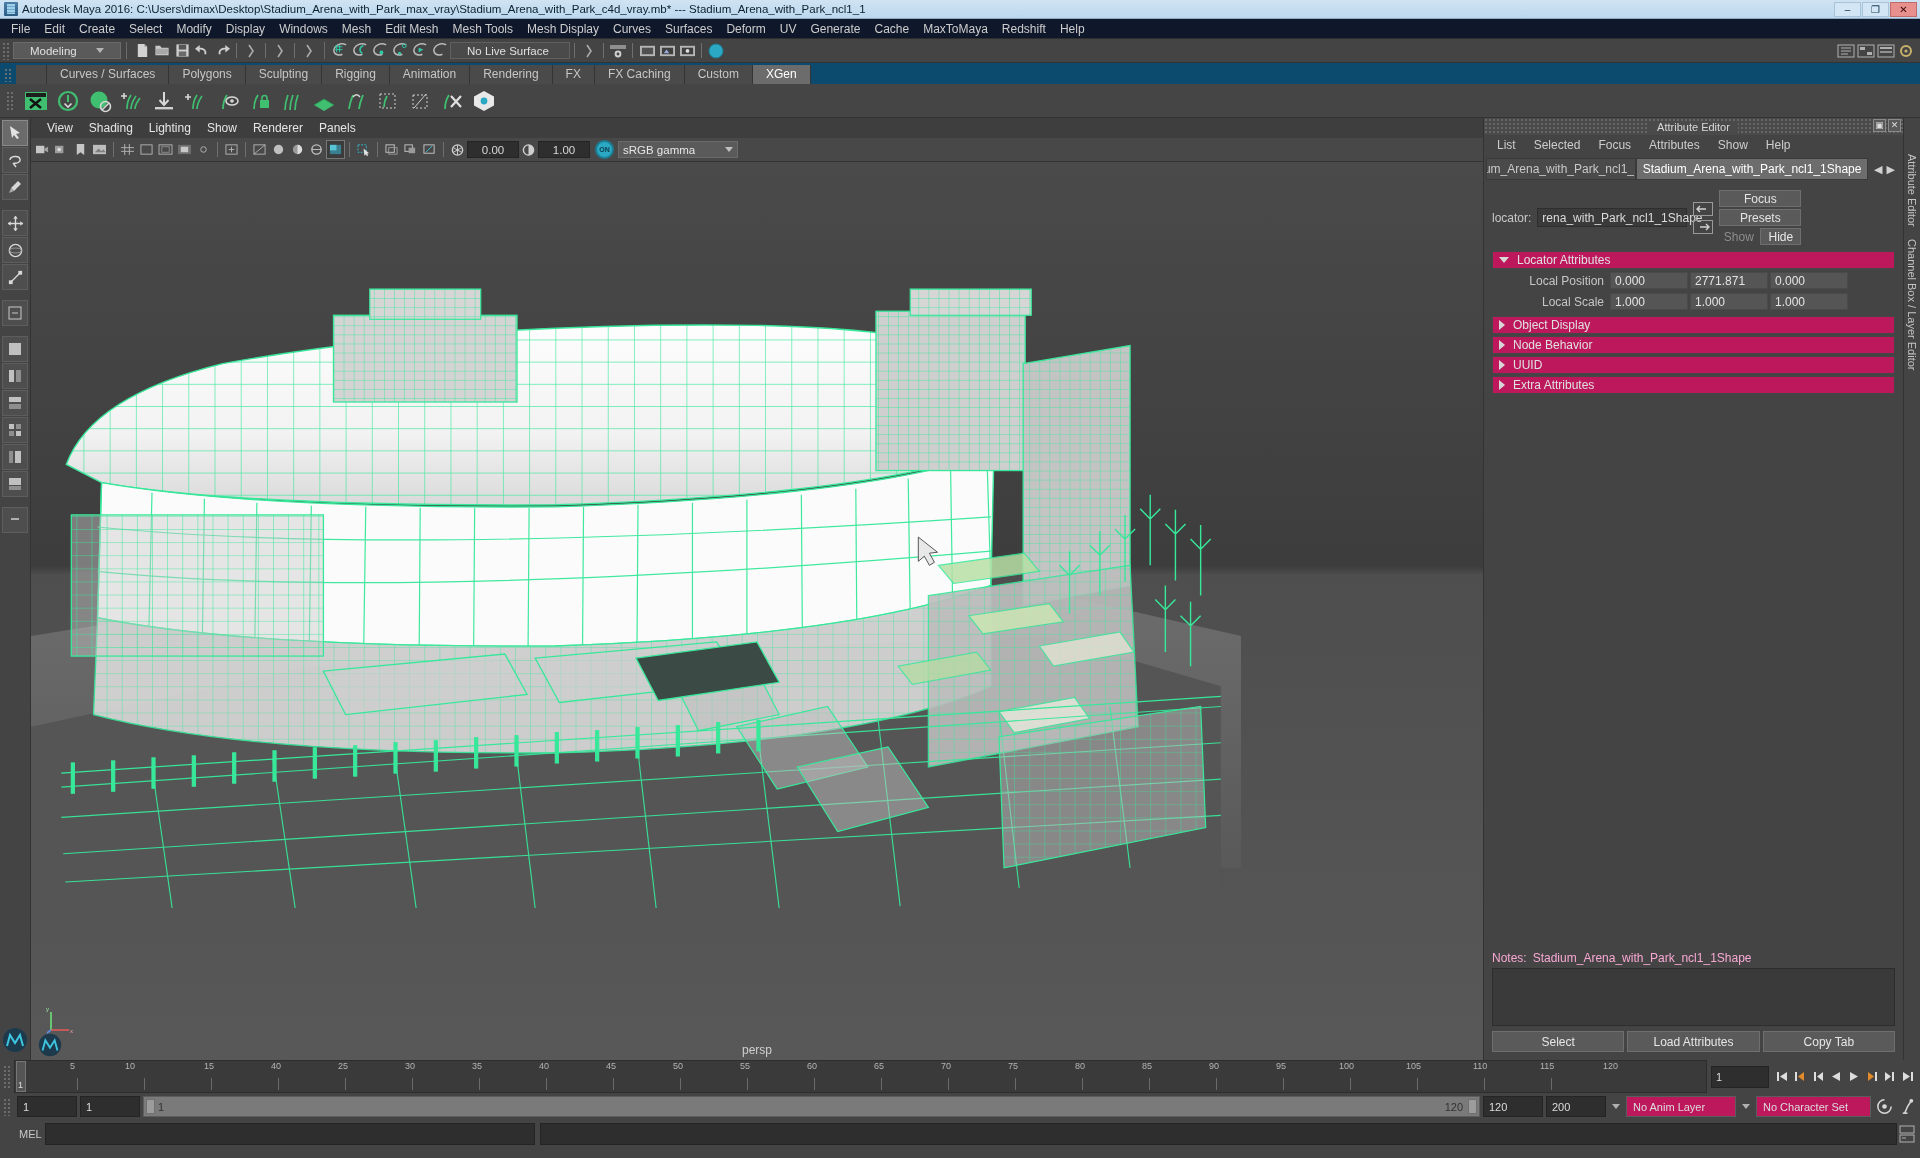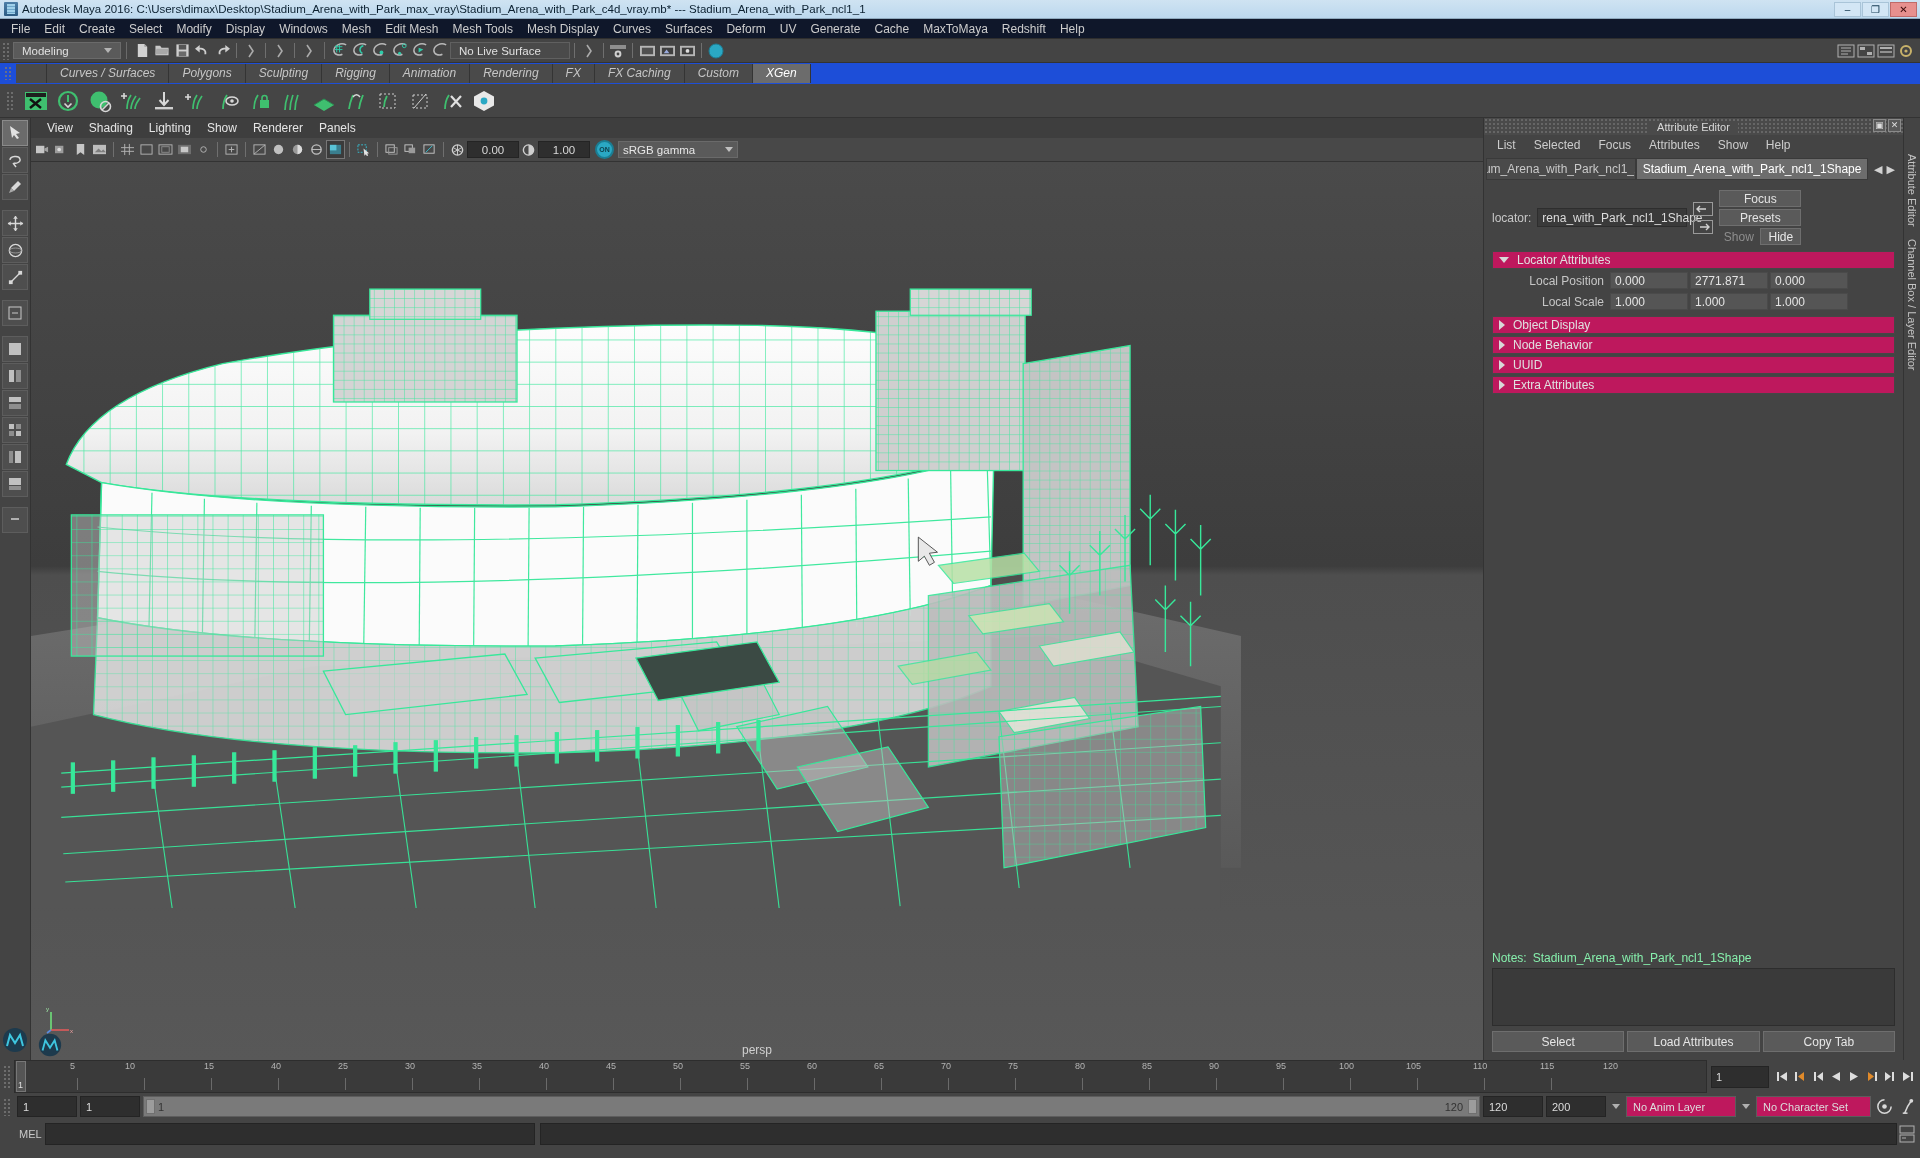--- a/index.html
+++ b/index.html
@@ -34,32 +34,32 @@
      padding-left:4px; flex:none; border-bottom:1px solid #2e2e2e;}
   .menubar .mi { padding:0 7px; font-size:12px; color:#cdcdcd; line-height:20px; white-space:nowrap;}
 
   
   .statusbar{height:24px;background:#444;display:flex;align-items:center;gap:0px;flex:none;
      border-bottom:1px solid #333;padding-left:2px;}
   .grip{width:8px;height:18px;flex:none;
      background-image:radial-gradient(#777 34%,transparent 36%);
      background-size:4px 4px;opacity:.8;margin-right:3px;}
   .combo{height:17px;background:#5a5a5a;border:1px solid #6a6a6a;display:flex;align-items:center;
-     padding:0 8px;font-size:11.5px;color:#e0e0e0;position:relative;}
+     padding:0 16px;font-size:11.5px;color:#e0e0e0;position:relative;}
   .combo .arrow{margin-left:auto;width:0;height:0;border-left:4px solid transparent;
      border-right:4px solid transparent;border-top:5px solid #b4b4b4;}
   .combo.modeling{width:108px;}
   .combo.livesurf{width:120px;background:#4a4a4a;border:1px solid #606060;}
   .sep{width:1px;height:17px;background:#6a6a6a;margin:0 5px;flex:none;}
   .sep2{width:1px;height:15px;background:#6f6f6f;margin:0 4px;flex:none;}
   .ticon{width:20px;height:20px;flex:none;display:flex;align-items:center;justify-content:center;}
   .ticon svg{display:block;}
 
   
-  .shelftabs{height:21px;background:#1d4ed8;display:flex;align-items:center;flex:none;font-style:italic;}
+  .shelftabs{height:21px;background:#0c4a6e;display:flex;align-items:flex-end;flex:none;}
   .shelftabs .grip{margin:0 4px 2px 4px;height:14px;}
   .stab{height:19px;line-height:19px;padding:0 13px;font-size:12px;color:#c6c6c6;
      background:#4a4a4a;border-right:1px solid #343434;white-space:nowrap;}
   .stab.sel{background:#6c6c6c;color:#fff;}
   .stab.blank{padding:0 15px;background:#4a4a4a;}
 
   
   .shelfrow{height:34px;background:#454545;display:flex;align-items:center;flex:none;
      border-bottom:1px solid #333;}
   .shelfrow .grip{margin:0 6px 0 6px;height:20px;}
@@ -140,21 +140,21 @@
   .grp{height:18px;background:#be185d;border:1px solid #464646;display:flex;align-items:center;
      padding-left:6px;margin-bottom:2px;font-size:12px;color:#e0e0e0;}
   .grp .tri{width:0;height:0;margin-right:8px;}
   .tri.down{border-left:5px solid transparent;border-right:5px solid transparent;border-top:6px solid #d8d8d8;}
   .tri.right{border-top:5px solid transparent;border-bottom:5px solid transparent;border-left:6px solid #d8d8d8;}
   .attrrow{display:flex;align-items:center;height:19px;margin-bottom:2px;}
   .attrlabel{width:118px;text-align:right;padding-right:6px;font-size:12px;color:#c6c6c6;}
   .attrval{width:78px;height:17px;background:#555;border:1px solid #4a4a4a;color:#e4e4e4;
      font-size:12px;display:flex;align-items:center;padding-left:4px;margin-right:2px;}
   .ae-notes{margin-top:auto;padding:6px 8px 8px 8px;flex:none;}
-  .notesline{display:flex;align-items:center;font-size:12px;color:#86efac;margin-bottom:3px;}
+  .notesline{display:flex;align-items:center;font-size:12px;color:#f9a8d4;margin-bottom:3px;}
   .notesbox{height:58px;background:#3a3a3a;border:1px solid #2d2d2d;}
   .ae-actions{display:flex;gap:3px;margin-top:5px;}
   .ae-actions .ab{flex:1;height:21px;background:#5a5a5a;border:1px solid #6e6e6e;
      display:flex;align-items:center;justify-content:center;font-size:12px;color:#e6e6e6;}
 
   
   .vdock{width:17px;background:#444;border-left:1px solid #333;display:flex;flex-direction:column;
      align-items:center;flex:none;padding-top:30px;}
   .vlabel{writing-mode:vertical-rl;font-size:11px;color:#c4c4c4;padding:6px 0;white-space:nowrap;}
 

